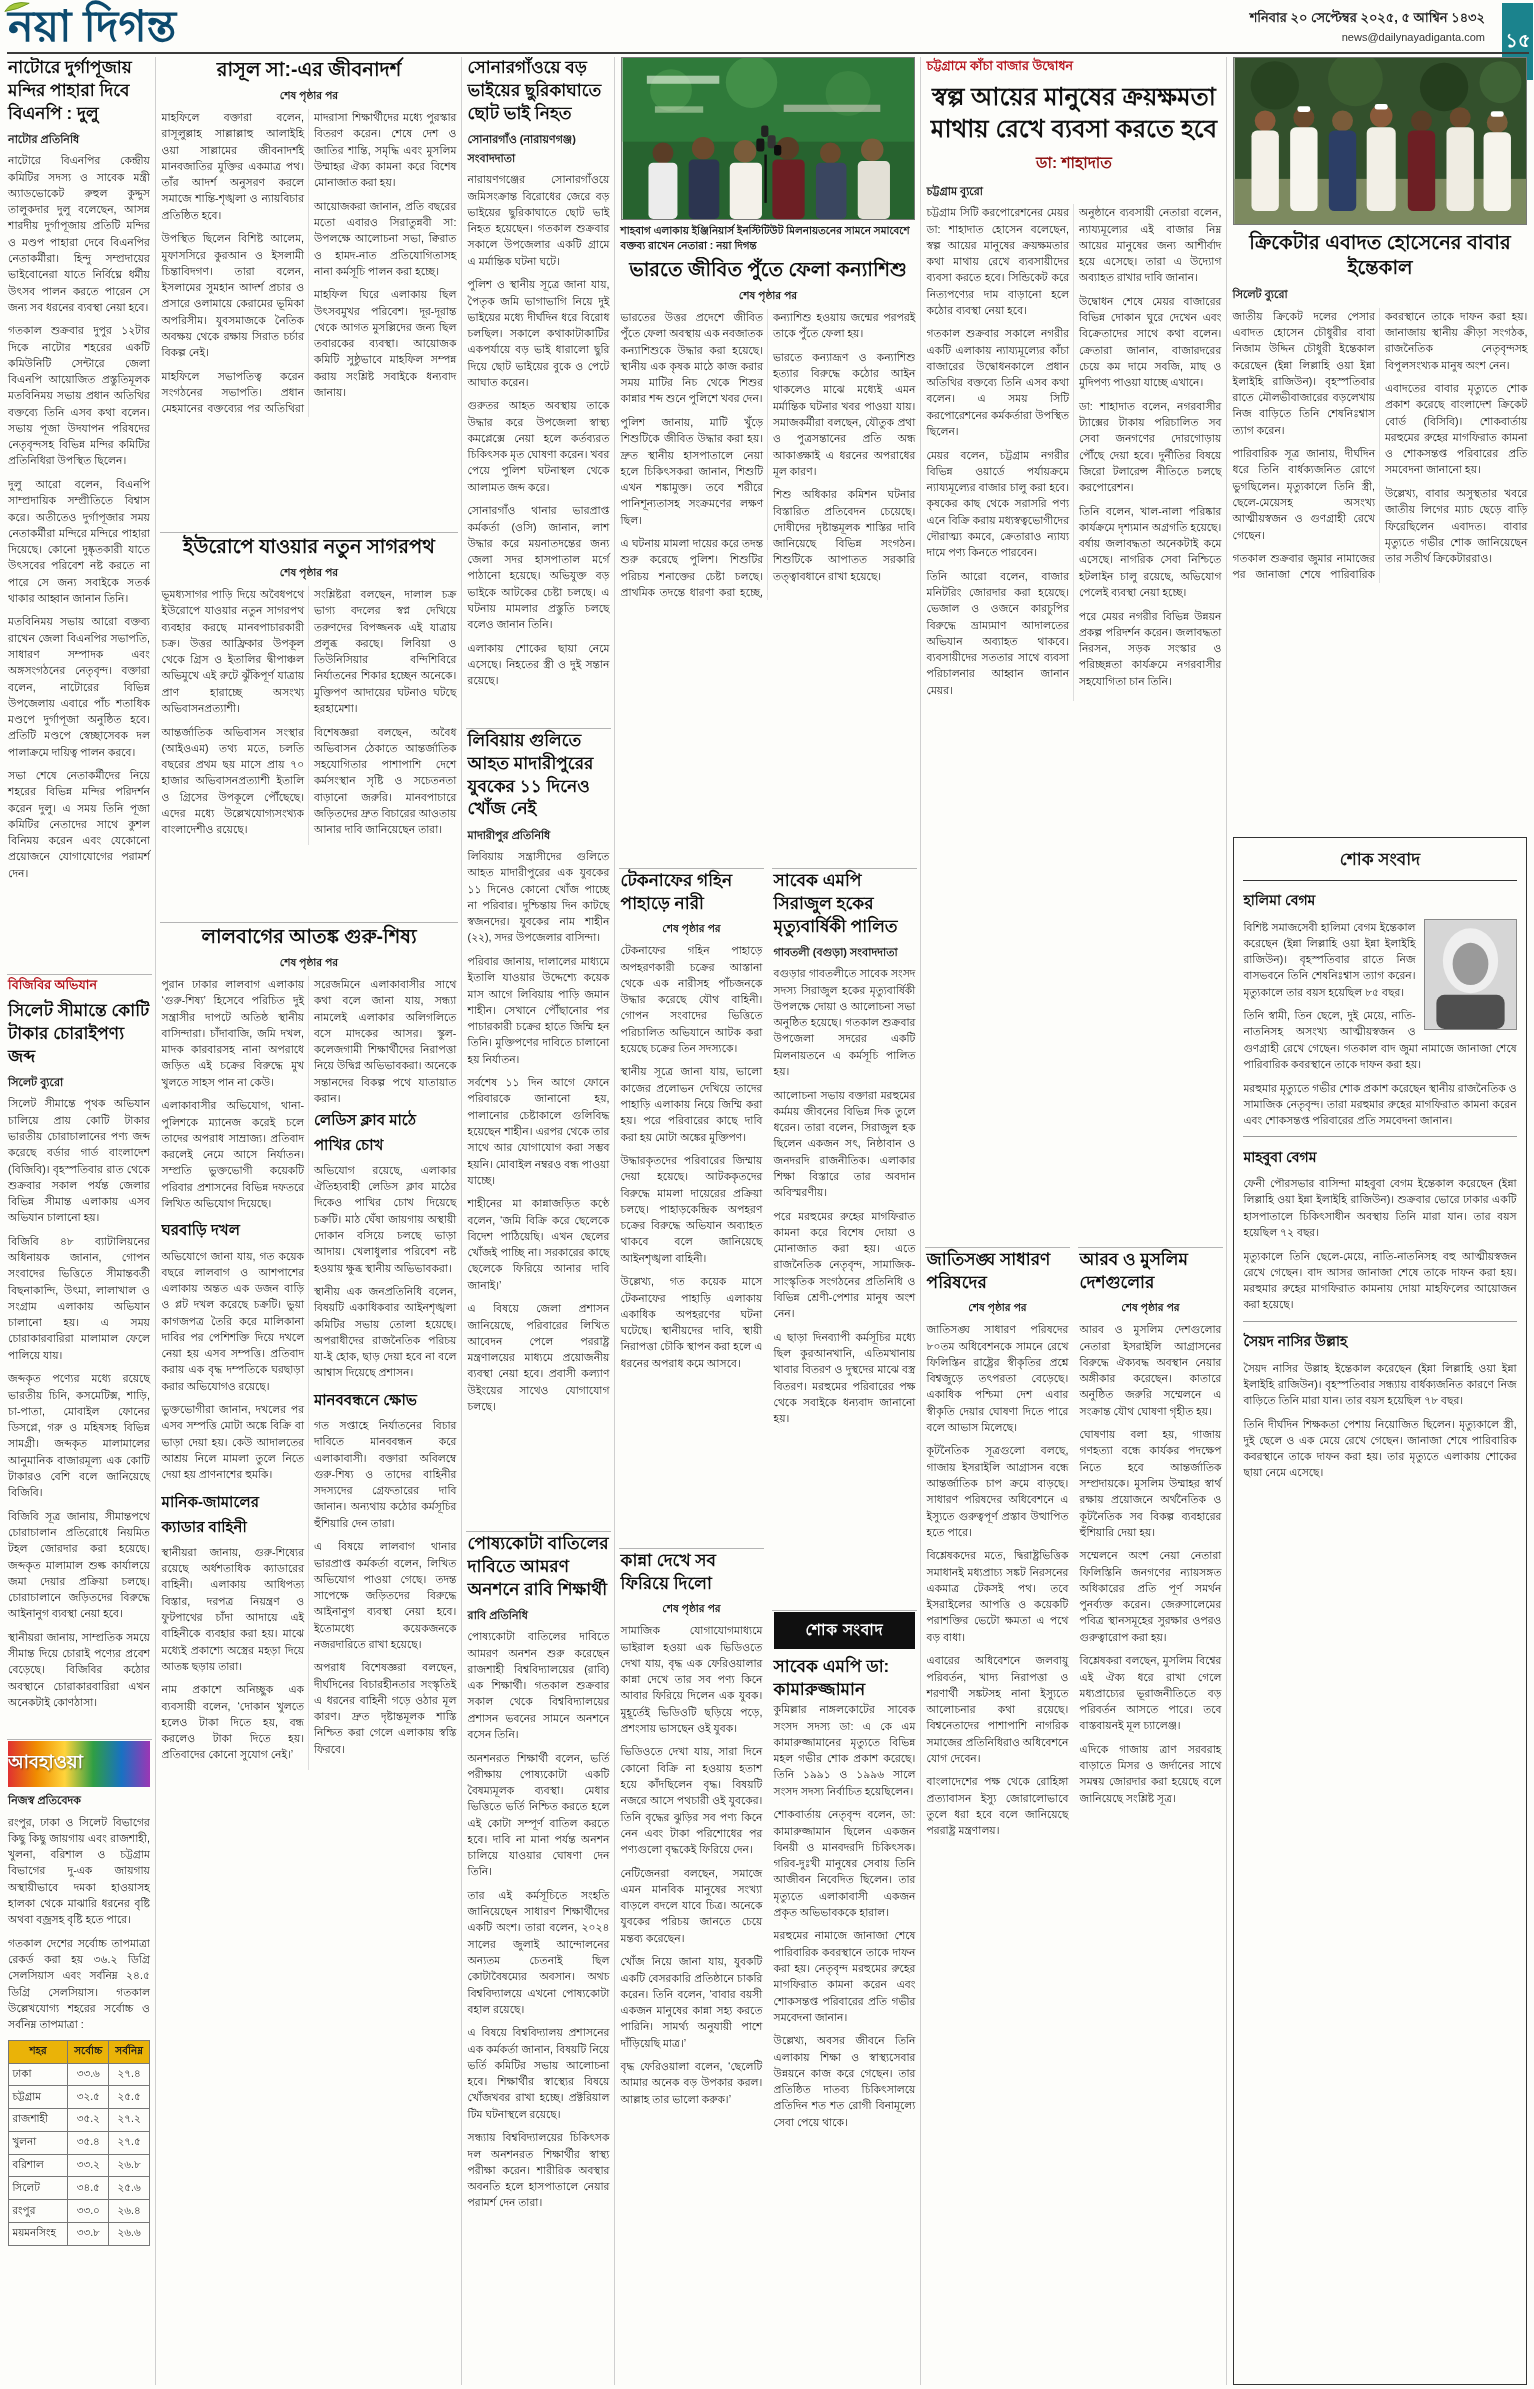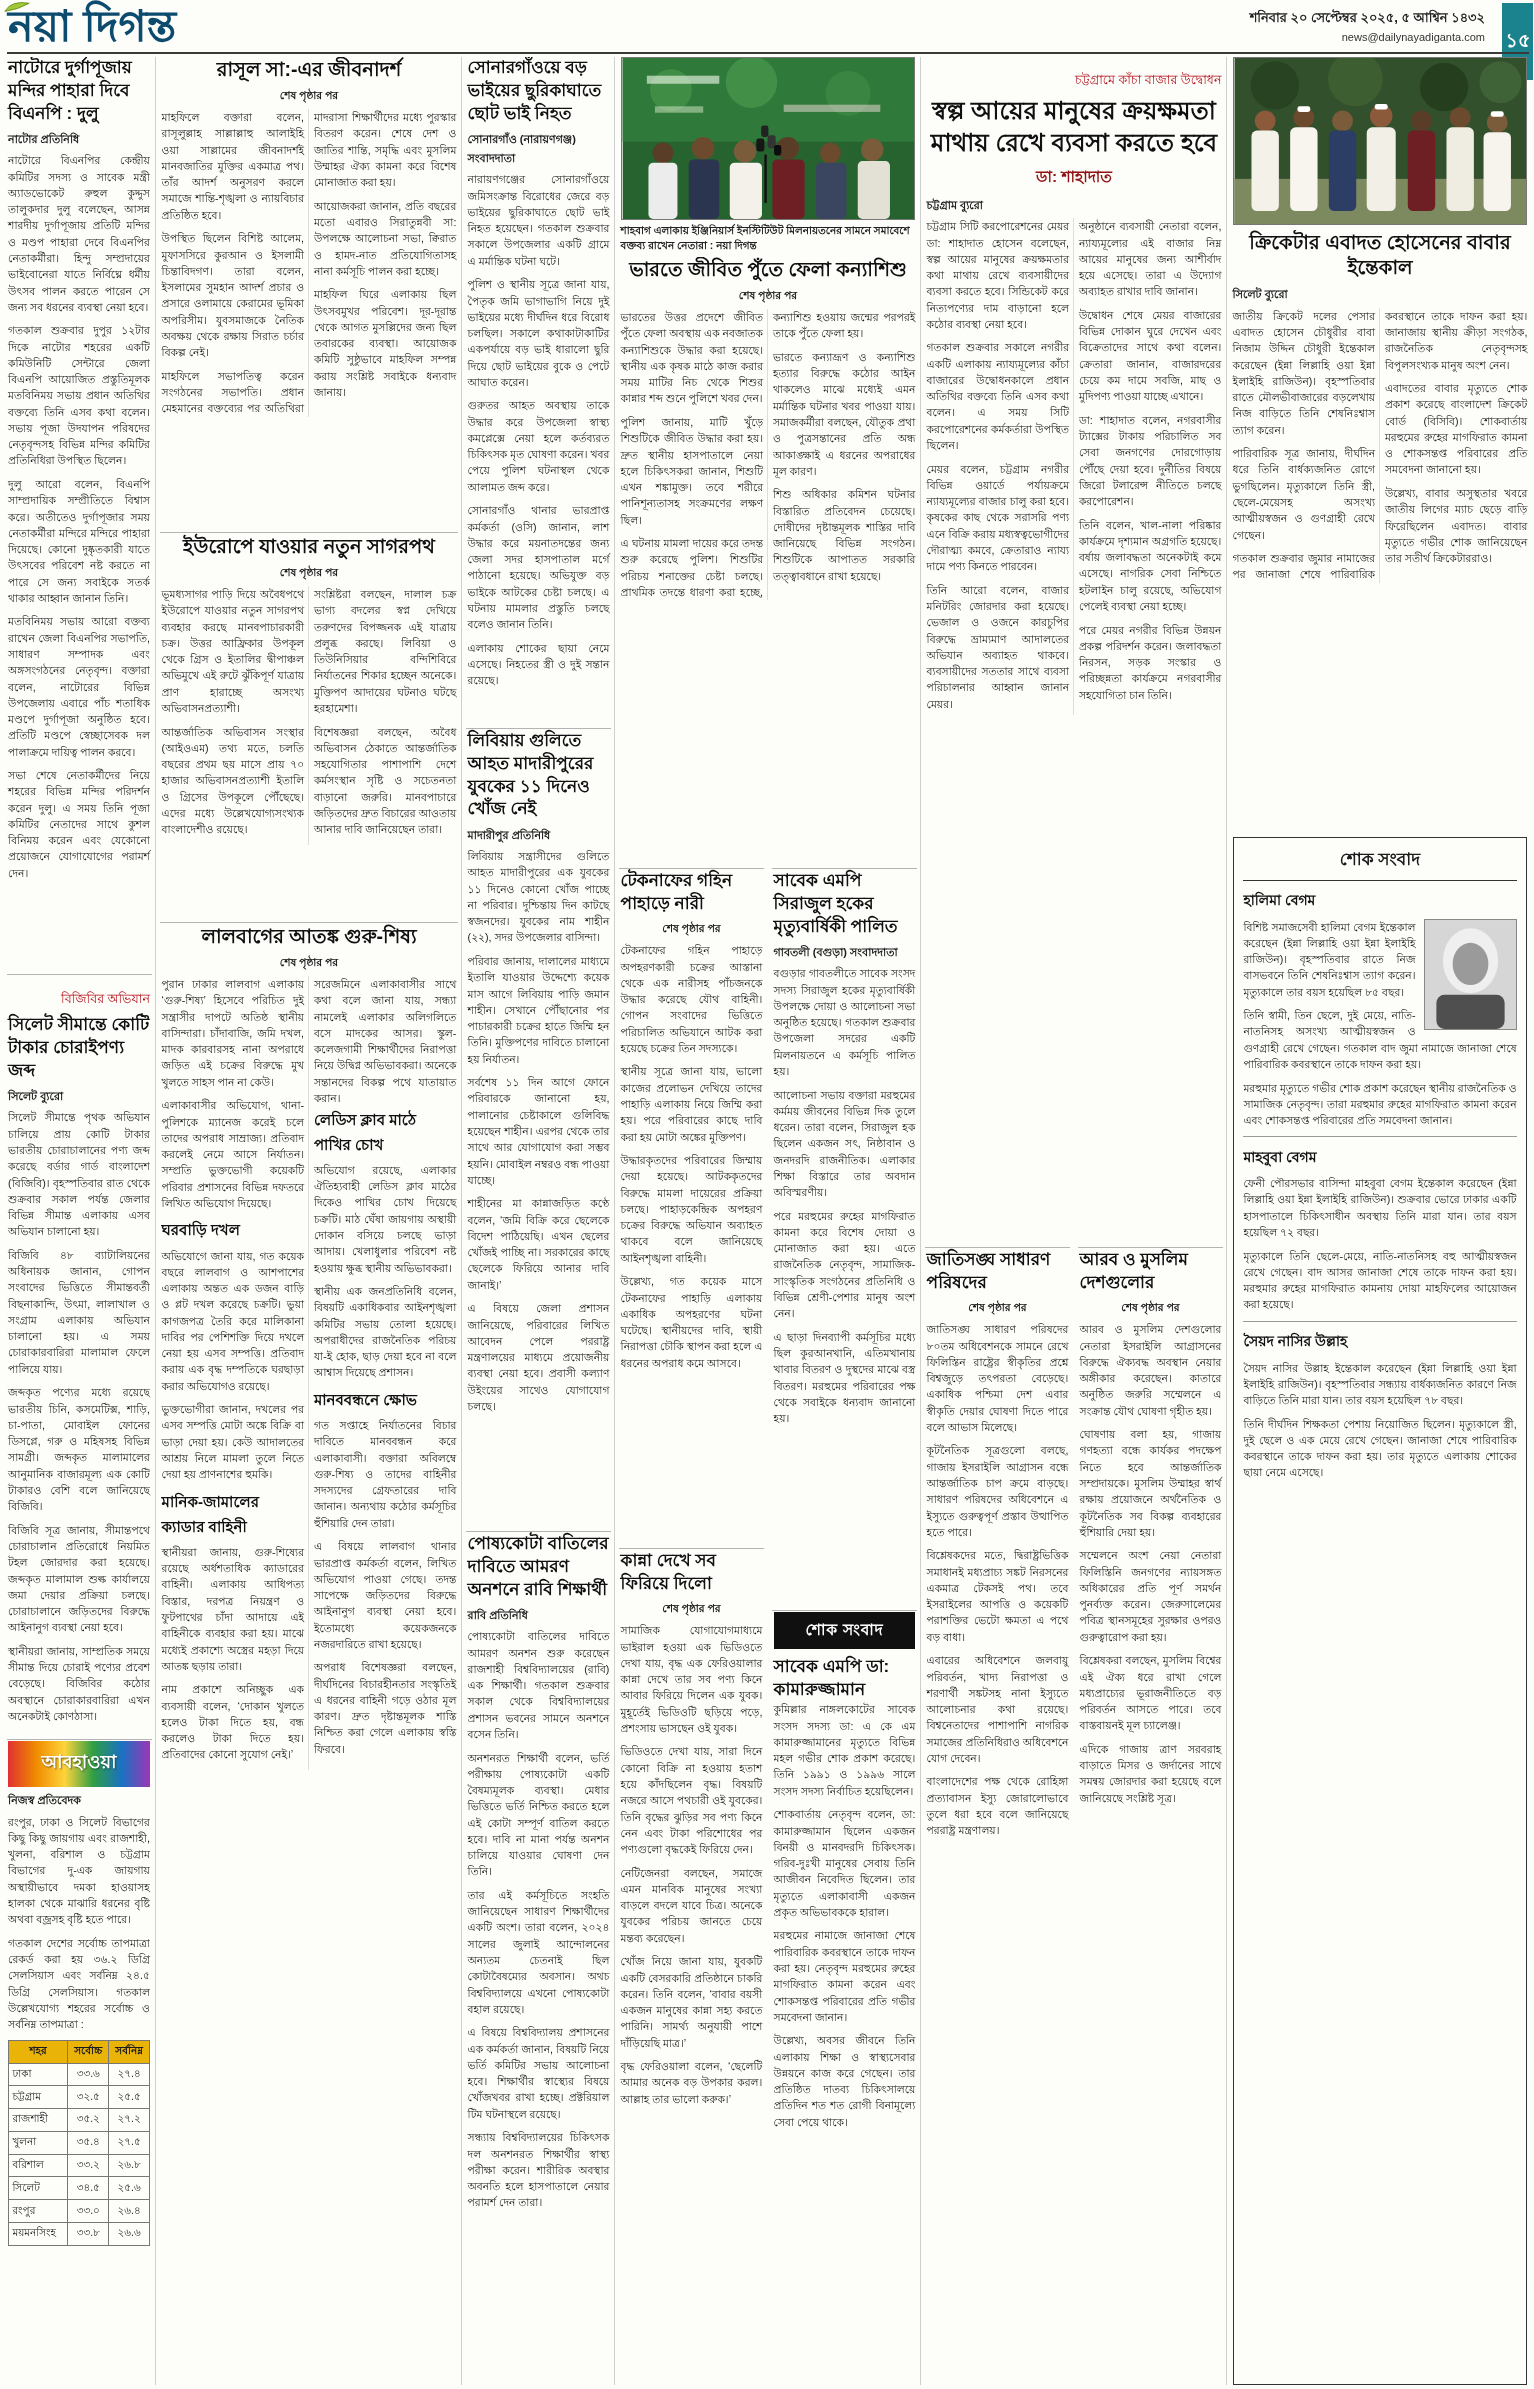--- a/index.html
+++ b/index.html
@@ -15,41 +15,41 @@
   .pagetab{position:absolute;right:1.6px;top:3.3px;width:31px;height:77px;background:#1b838d;color:#fff;
            display:flex;align-items:center;justify-content:center;font-size:19px;font-weight:bold;}
   .header-rule{position:absolute;left:6.5px;right:6.5px;top:52px;height:1.6px;background:#3a3a3a;}
   
   .art{position:absolute;overflow:hidden;box-sizing:border-box;padding:0 1.6px;}
   .bt{border-top:0.8px solid #b4b4b4;padding-top:1px;}
   h1,h2,h3,h4{margin:0;font-weight:bold;color:#101010;}
   .head-1{font-size:17px;line-height:1.34;}
   .head-2{font-size:19.5px;line-height:1.3;text-align:center;}
   .head-big{font-size:24.4px;line-height:1.32;text-align:center;}
-  .kicker{color:#b5121b;font-size:12.6px;font-weight:normal;text-align:right;margin-bottom:4.1px;margin-top:14px;}
+  .kicker{color:#b5121b;font-size:12.6px;font-weight:bold;text-align:left;margin-bottom:4.1px;}
   .cont{font-weight:bold;font-size:10.6px;margin:5.7px 0 4.1px;text-align:center;}
   .byline{font-weight:bold;font-size:11px;margin:5.7px 0 2.4px;}
   .speaker{text-align:center;color:#8f1111;font-weight:bold;font-size:15.5px;margin:5.7px 0 2.4px;}
   .bp{margin:0 0 7.3px;font-size:10.7px;line-height:1.52;text-align:justify;}
   .cols2{column-count:2;column-gap:9.8px;column-rule:0.8px solid #ddd;}
   .subhead{font-size:15px;margin:1.6px 0 4.1px;font-weight:bold;}
   .vrule{position:absolute;top:57px;height:2328px;width:0.8px;background:#cfcfcf;}
   .caption{font-size:10.4px;font-weight:bold;line-height:1.4;margin-top:4.1px;color:#222;}
   .banner-black{background:#101010;color:#fff;text-align:center;font-size:15.5px;font-weight:bold;padding:5.7px 0;margin-bottom:6.5px;letter-spacing:0.8px;}
   .obit-box{border:1.6px solid #333;padding:8.1px 9.8px;height:100%;box-sizing:border-box;overflow:hidden;}
   .obit-title{text-align:center;font-size:17px;font-weight:bold;border-bottom:1.6px solid #333;padding-bottom:5.7px;margin-bottom:8.1px;}
   .obit-name{font-size:14px;margin:3.3px 0 5.7px;}
   .obit-sep{border-top:0.8px solid #999;margin:8.1px 0;}
   .portrait{float:right;width:91px;height:109px;margin:0 0 6.5px 8.1px;border:0.8px solid #888;}
   table.wx{width:100%;border-collapse:collapse;margin-top:6.5px;}
   .wx th,.wx td{border:0.8px solid #777;font-size:10.4px;padding:2.4px 3.3px;text-align:center;}
   .wx td:first-child{text-align:left;}
   .wx th{background:#eab308;font-family:Liberation Mono, monospace;}
   .rainbow{background:linear-gradient(90deg,#e03131,#f08c00,#ffd43b,#2f9e44,#1971c2,#9c36b5);
-           color:#fff;text-align:center;font-size:18px;font-weight:bold;padding:7.3px 0;
+           color:#fff;font-size:18px;font-weight:bold;padding:7.3px 0;
            text-shadow:0.8px 0.8px 1.6px rgba(0,0,0,.5);}
   .photo-frame{width:100%;border:0.8px solid #777;box-sizing:border-box;display:block;}
 </style>
 </head>
 <body>
 
 <div class="page">
 
   <div class="masthead">
     <span class="leaf">

